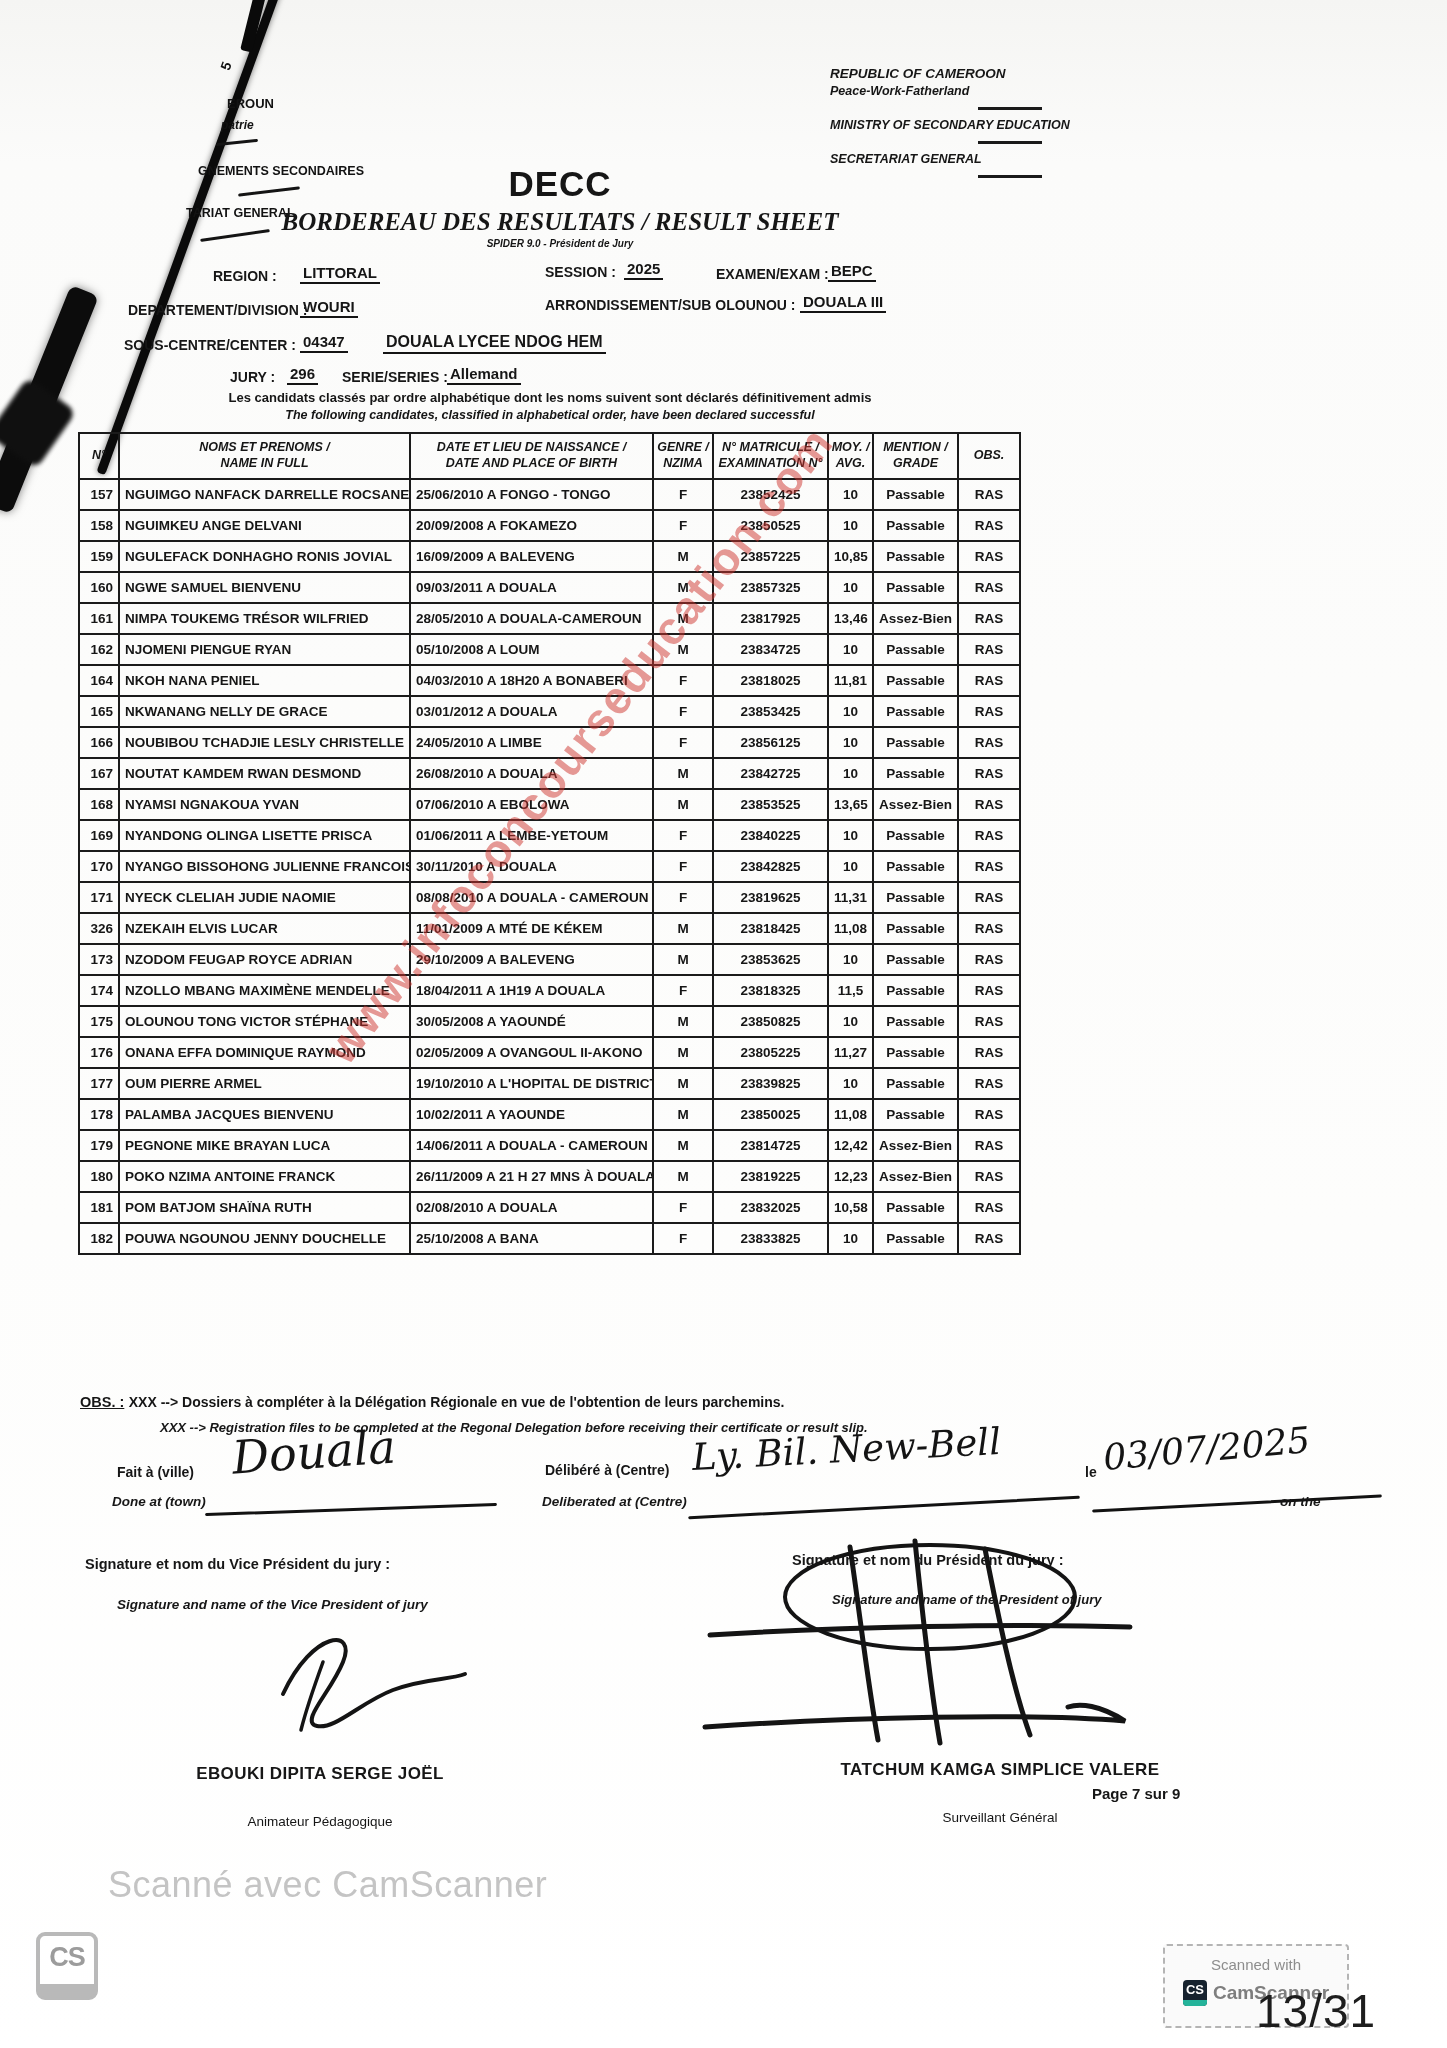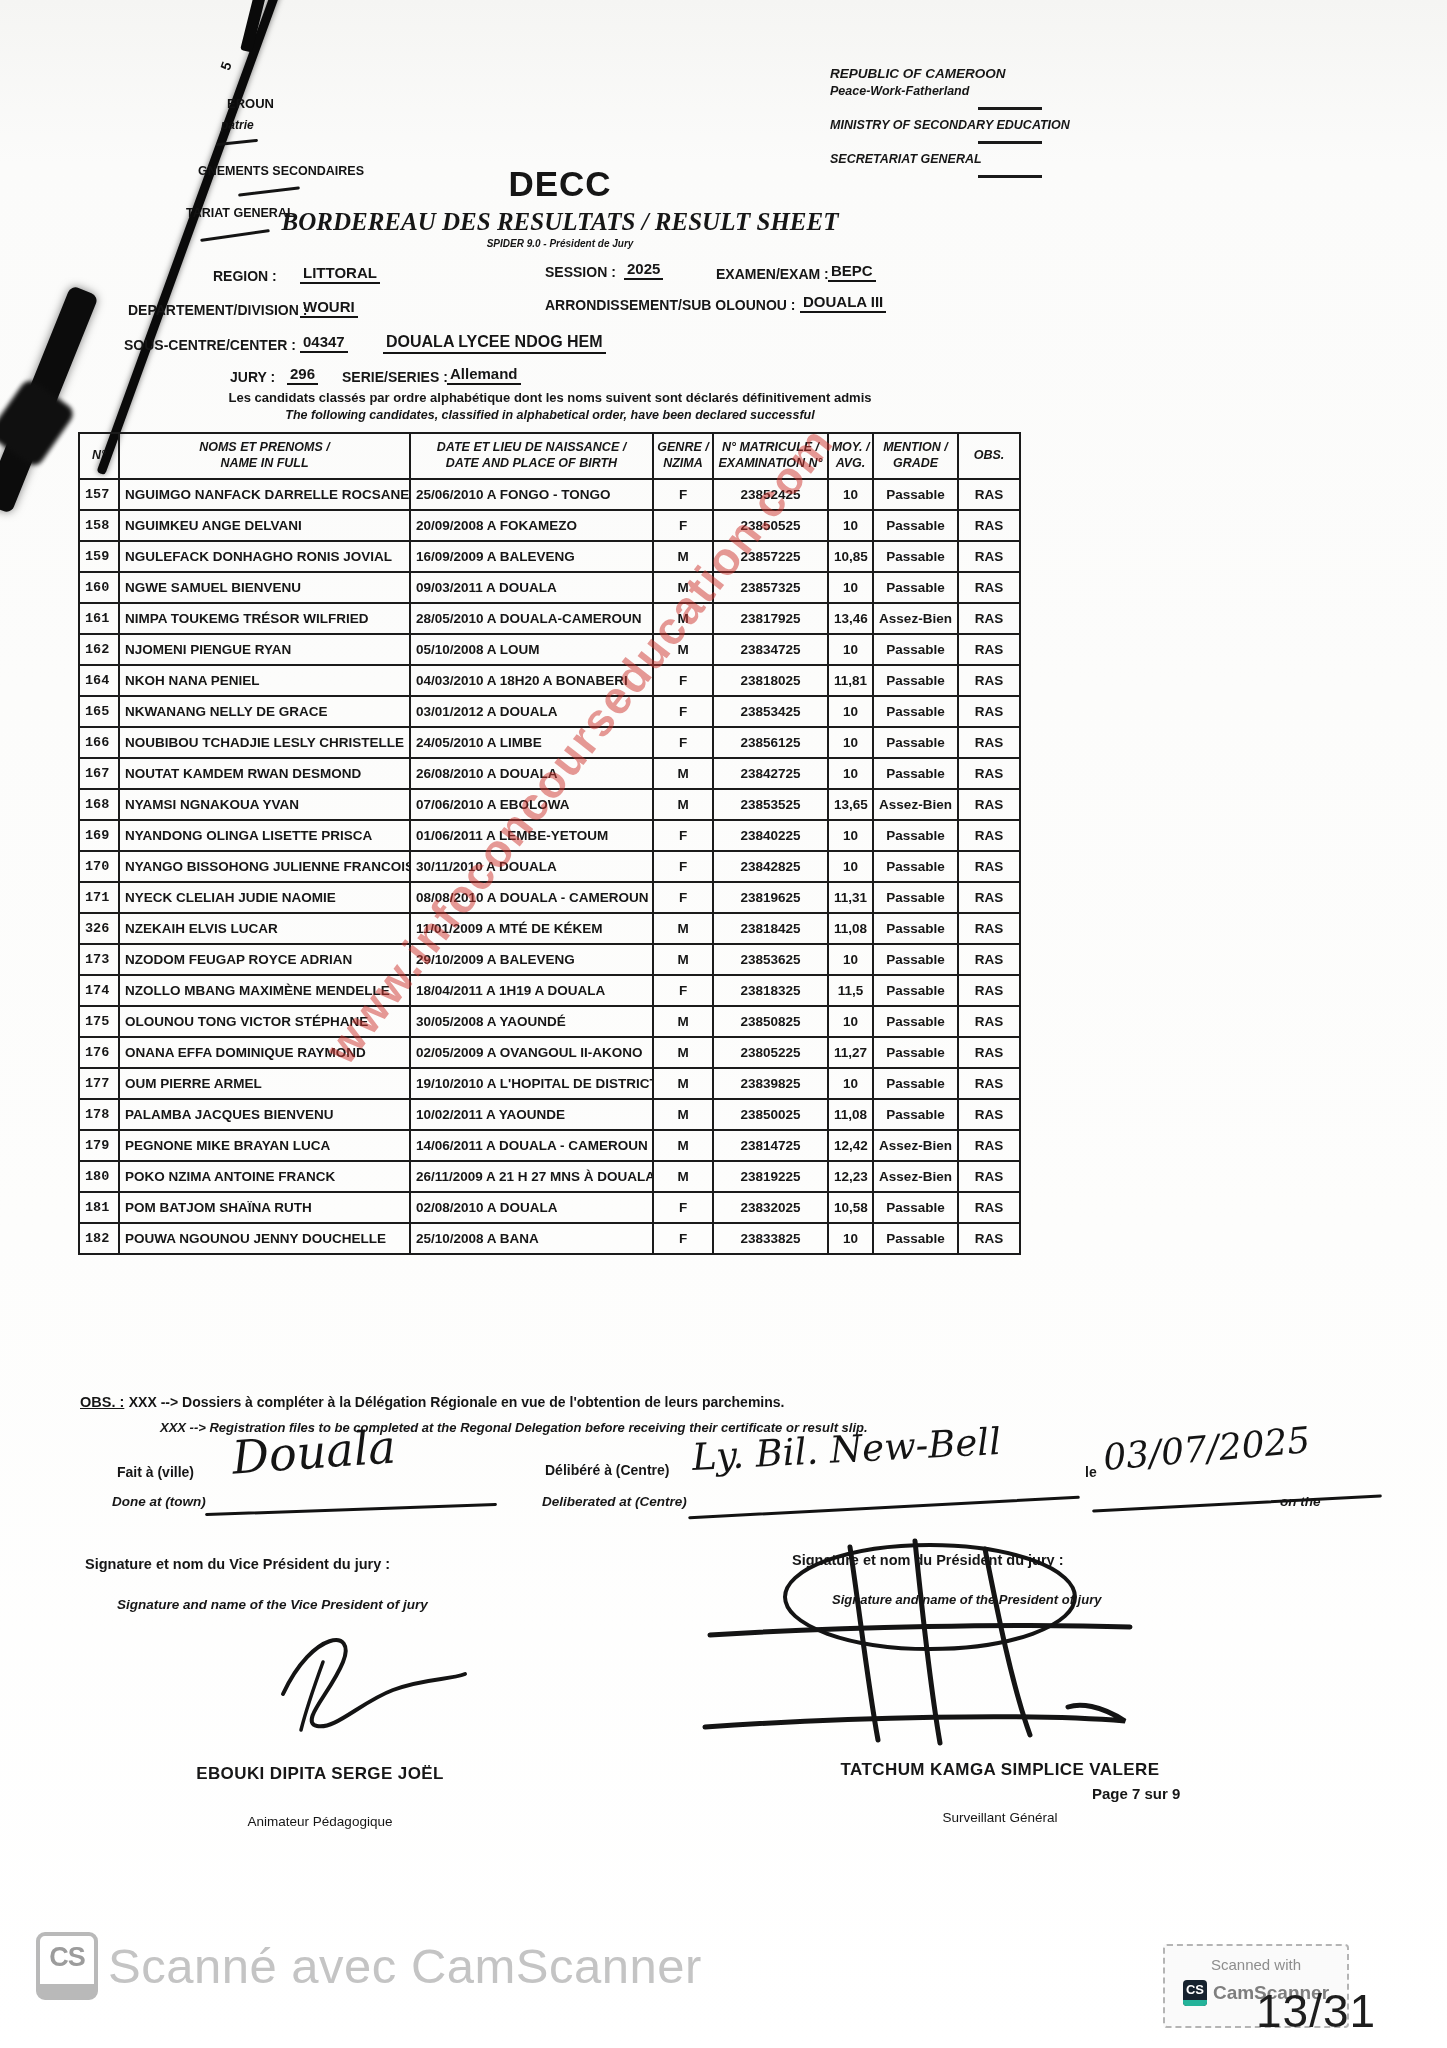--- a/index.html
+++ b/index.html
@@ -32,21 +32,21 @@
   .val{font-weight:bold;font-size:15px;white-space:nowrap;border-bottom:2.5px solid #141414;padding:0 3px 1px 3px;}
   
   .notice{left:80px;top:390px;width:940px;text-align:center;}
   .notice .n1{font-size:13px;font-weight:bold;}
   .notice .n2{font-size:12.5px;font-weight:bold;font-style:italic;margin-top:3px;}
   
   table.results{position:absolute;left:78px;top:432px;width:941px;border-collapse:collapse;table-layout:fixed;background:transparent;}
   table.results th,table.results td{border:2px solid #1b1b1b;overflow:hidden;white-space:nowrap;}
   table.results thead th{height:42px;font-size:12.5px;font-weight:bold;font-style:italic;text-align:center;line-height:1.25;}
   table.results tbody td{height:29px;font-weight:bold;font-size:13.5px;padding:0 5px;}
-  td.c0{text-align:left;font-family:Liberation Mono, monospace;}
+  td.c0{text-align:right;}
   td.c1,td.c2{text-align:left;}
   td.c3,td.c4,td.c5,td.c7{text-align:center;}
   td.c4{font-size:14px;}
   td.c6{text-align:center;font-size:11.5px;}
   
   .obslbl{font-weight:bold;font-size:14.5px;text-decoration:underline;}
   .obsfr{font-weight:bold;font-size:14px;}
   .obsen{font-weight:bold;font-style:italic;font-size:13px;}
   
   .hand{font-family:"DejaVu Serif",serif;font-style:italic;white-space:nowrap;color:#141414;}
@@ -54,21 +54,21 @@
   .signame{font-weight:bold;font-size:17px;letter-spacing:.4px;text-align:center;}
   .sigtitle{font-size:13.5px;text-align:center;}
   .lbl-it{font-weight:bold;font-style:italic;font-size:13.5px;white-space:nowrap;margin-left:32px;}
   
   .wm{left:335px;top:1030px;transform:rotate(-52deg);transform-origin:left center;
       font-size:46px;font-weight:bold;color:rgba(206,52,46,.5);letter-spacing:2px;white-space:nowrap;}
   
   .cs-big{left:36px;top:1932px;width:54px;height:60px;border:4px solid #b9b9b9;border-radius:9px;background:#fff;}
   .cs-big .cs-txt{position:absolute;top:6px;left:0;width:100%;text-align:center;font-weight:bold;font-size:27px;color:#9c9c9c;letter-spacing:-1px;}
   .cs-big .cs-bar{position:absolute;left:-1px;bottom:-1px;width:56px;height:13px;background:#b9b9b9;border-radius:0 0 6px 6px;}
-  .scan-big{left:108px;top:1938px;font-size:49px;color:#c4c4c4;letter-spacing:.5px;white-space:nowrap;}
+  .scan-big{left:108px;top:1864px;font-size:36px;color:#c4c4c4;letter-spacing:.5px;white-space:nowrap;}
   .scan-badge{left:1163px;top:1944px;width:182px;height:80px;border:2px dashed #b4b4b4;border-radius:4px;background:rgba(250,250,250,.9);}
   .scan-badge .sb1{position:absolute;top:10px;left:0;width:100%;text-align:center;font-size:15px;color:#8d8d8d;}
   .scan-badge .sbrow{position:absolute;top:34px;left:0;width:100%;display:flex;justify-content:center;align-items:center;gap:6px;}
   .cs-mini{width:24px;height:26px;background:#16222e;border-radius:4px;position:relative;}
   .cs-mini span{position:absolute;top:2px;left:0;width:100%;text-align:center;color:#fff;font-weight:bold;font-size:13px;}
   .cs-mini i{position:absolute;left:0;bottom:0;width:100%;height:6px;background:#24b39a;border-radius:0 0 4px 4px;}
   .sb2{font-size:19px;font-weight:bold;color:#7e7e7e;}
   .pagecount{left:1256px;top:1984px;font-size:46px;color:#1d1d1d;font-weight:500;letter-spacing:1px;}
   .pageno{left:1092px;top:1785px;font-weight:bold;font-size:15px;}
   svg.sig{position:absolute;overflow:visible;}

